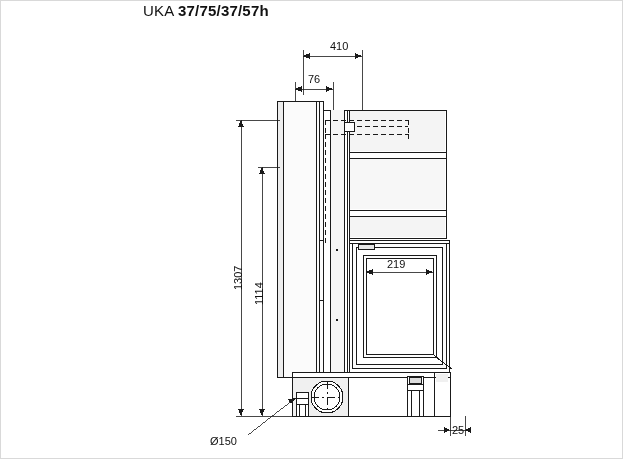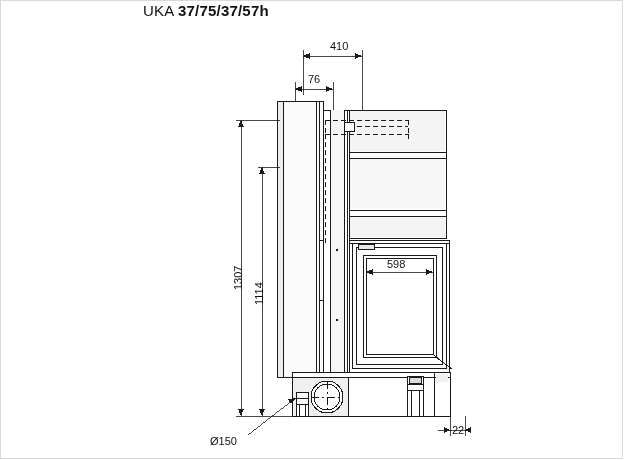--- a/index.html
+++ b/index.html
@@ -216,17 +216,17 @@
         <line x1="280" y1="410" x2="296" y2="398"></line>
         <polygon points="296,398 288,399 291,404" fill="#1a1a1a" stroke="none"></polygon>
       </g>
     </g>
   </svg>
 
   <div class="dim-label" style="left:330px; top:40px;">410</div>
   <div class="dim-label" style="left:308px; top:73px;">76</div>
   <div class="dim-label vert" style="left:232px; top:290px;">1307</div>
   <div class="dim-label vert" style="left:253px; top:305px;">1114</div>
-  <div class="dim-label" style="left:387px; top:258px;">598</div>
-  <div class="dim-label" style="left:452px; top:424px;">22</div>
+  <div class="dim-label" style="left:387px; top:258px;">219</div>
+  <div class="dim-label" style="left:452px; top:424px;">25</div>
   <div class="dim-label" style="left:210px; top:435px;">Ø150</div>
 
 </div>
 
 </body></html>

